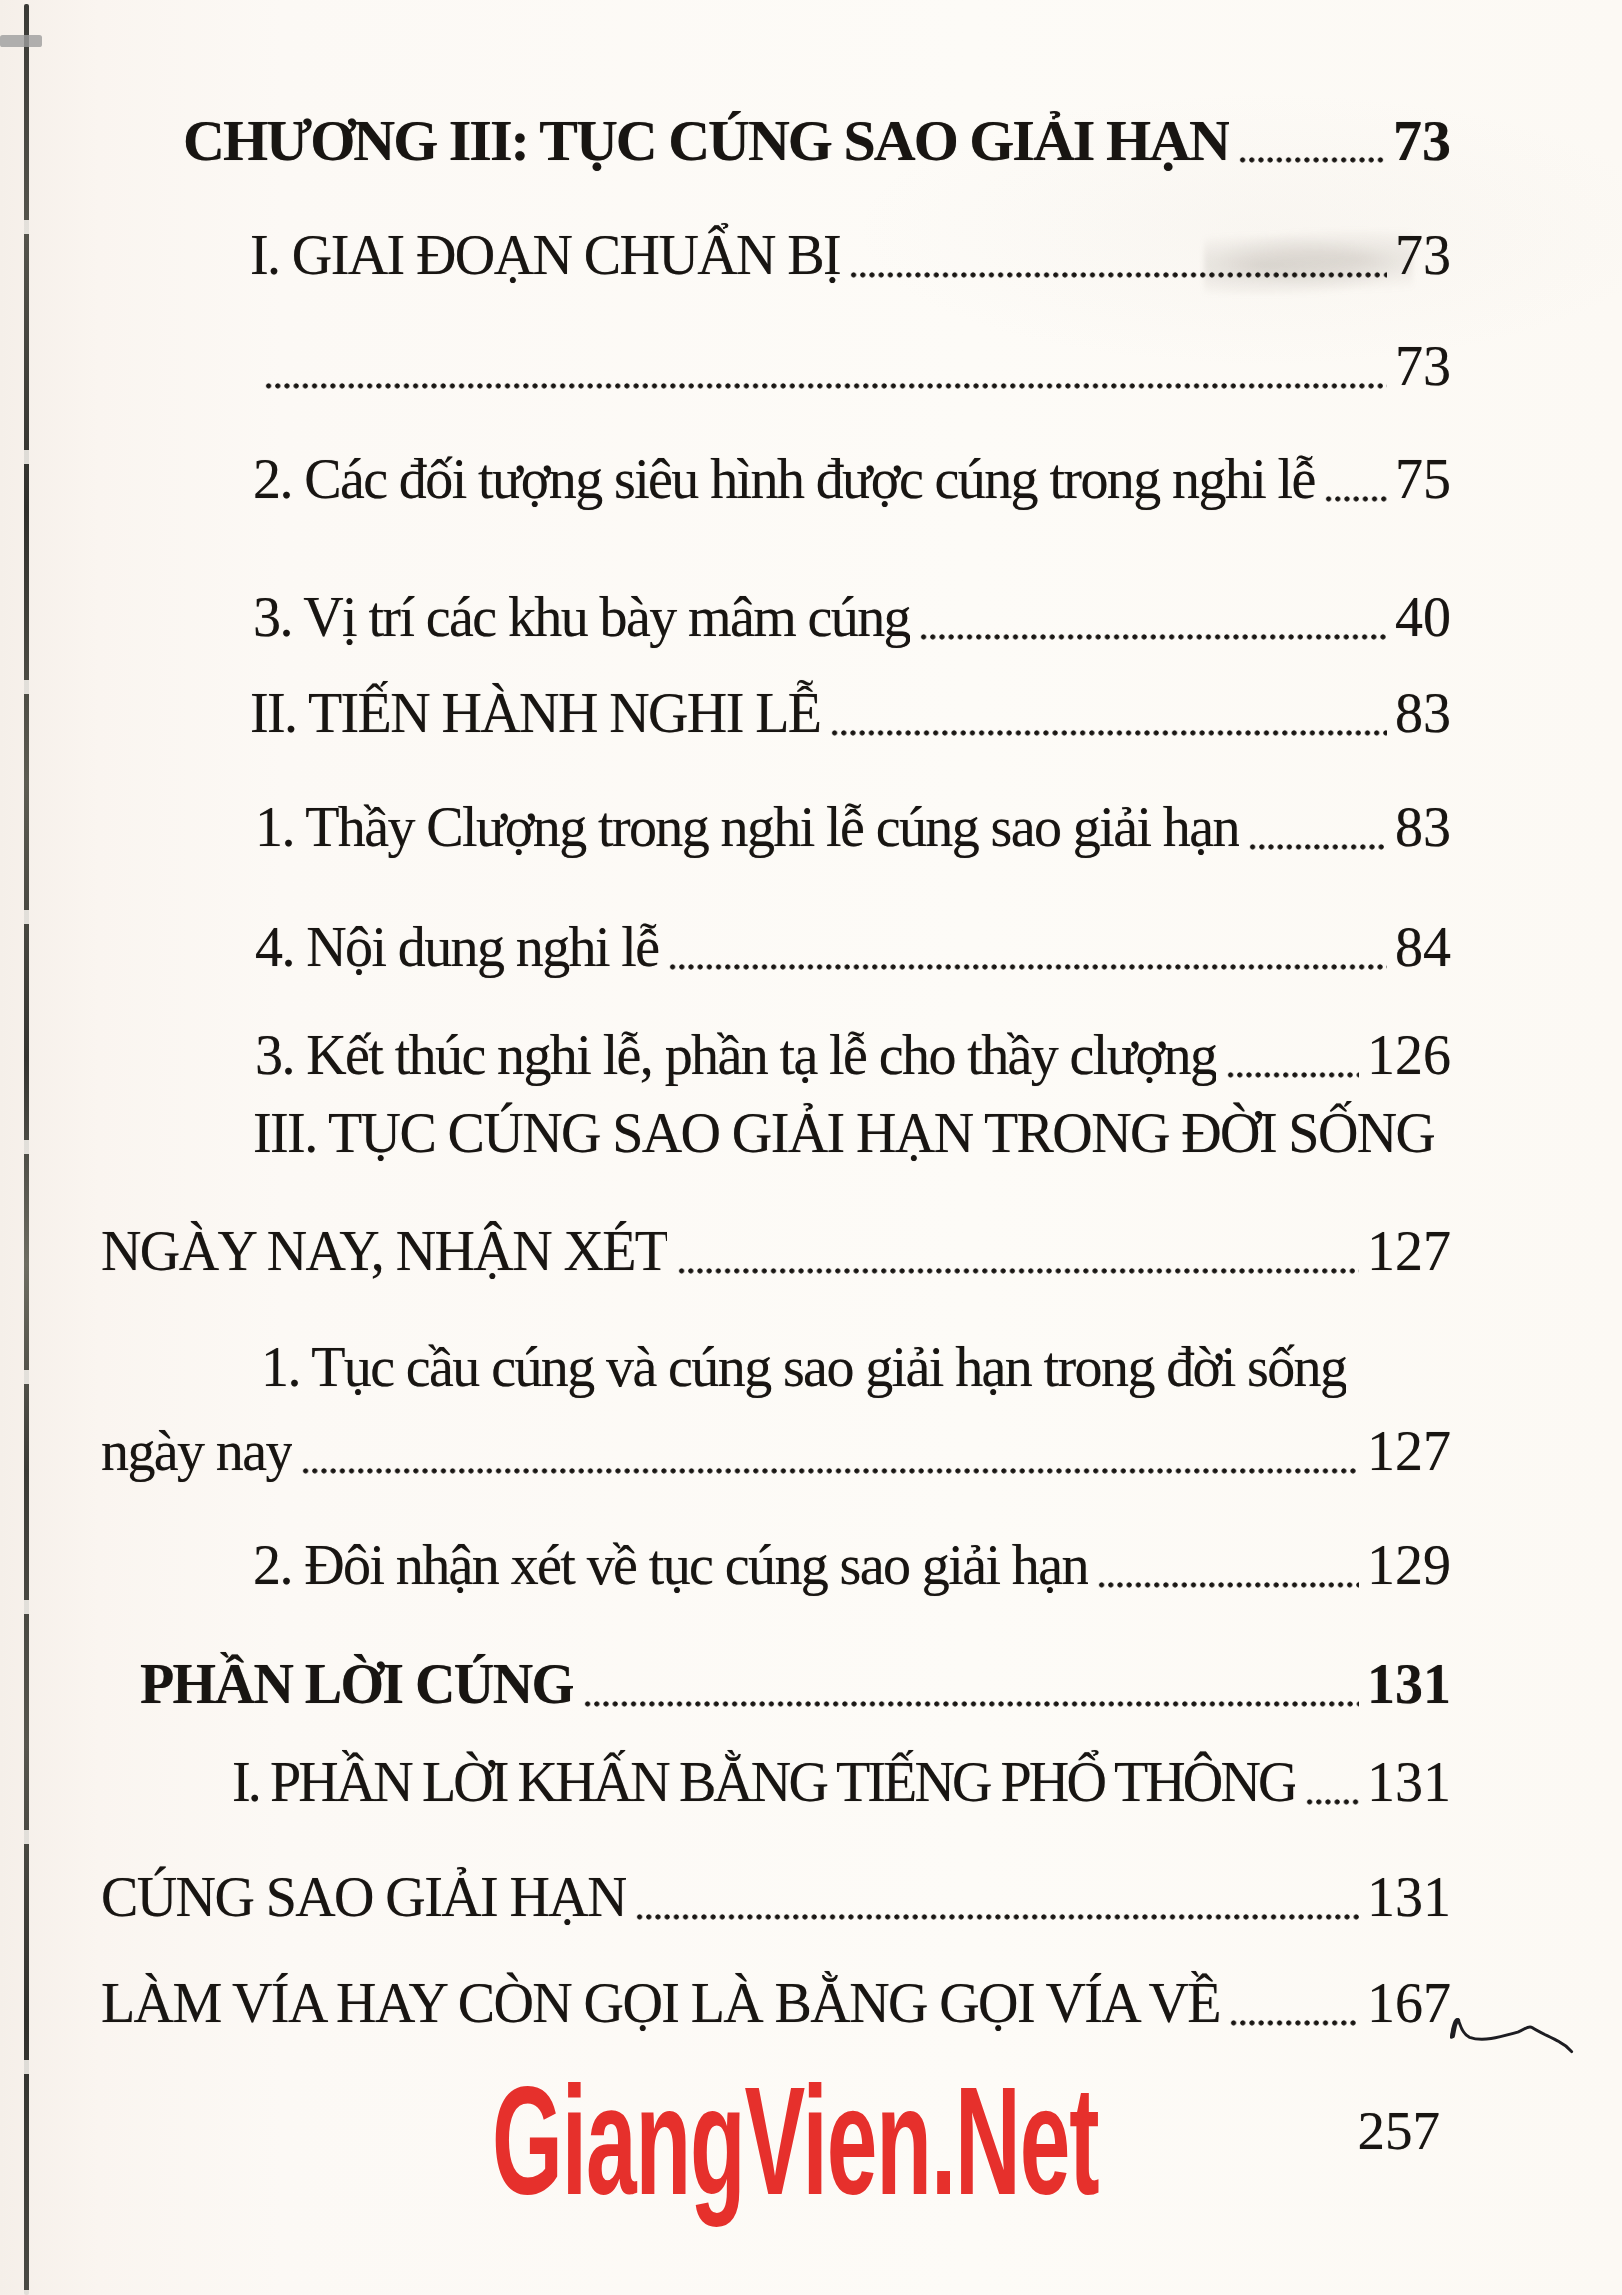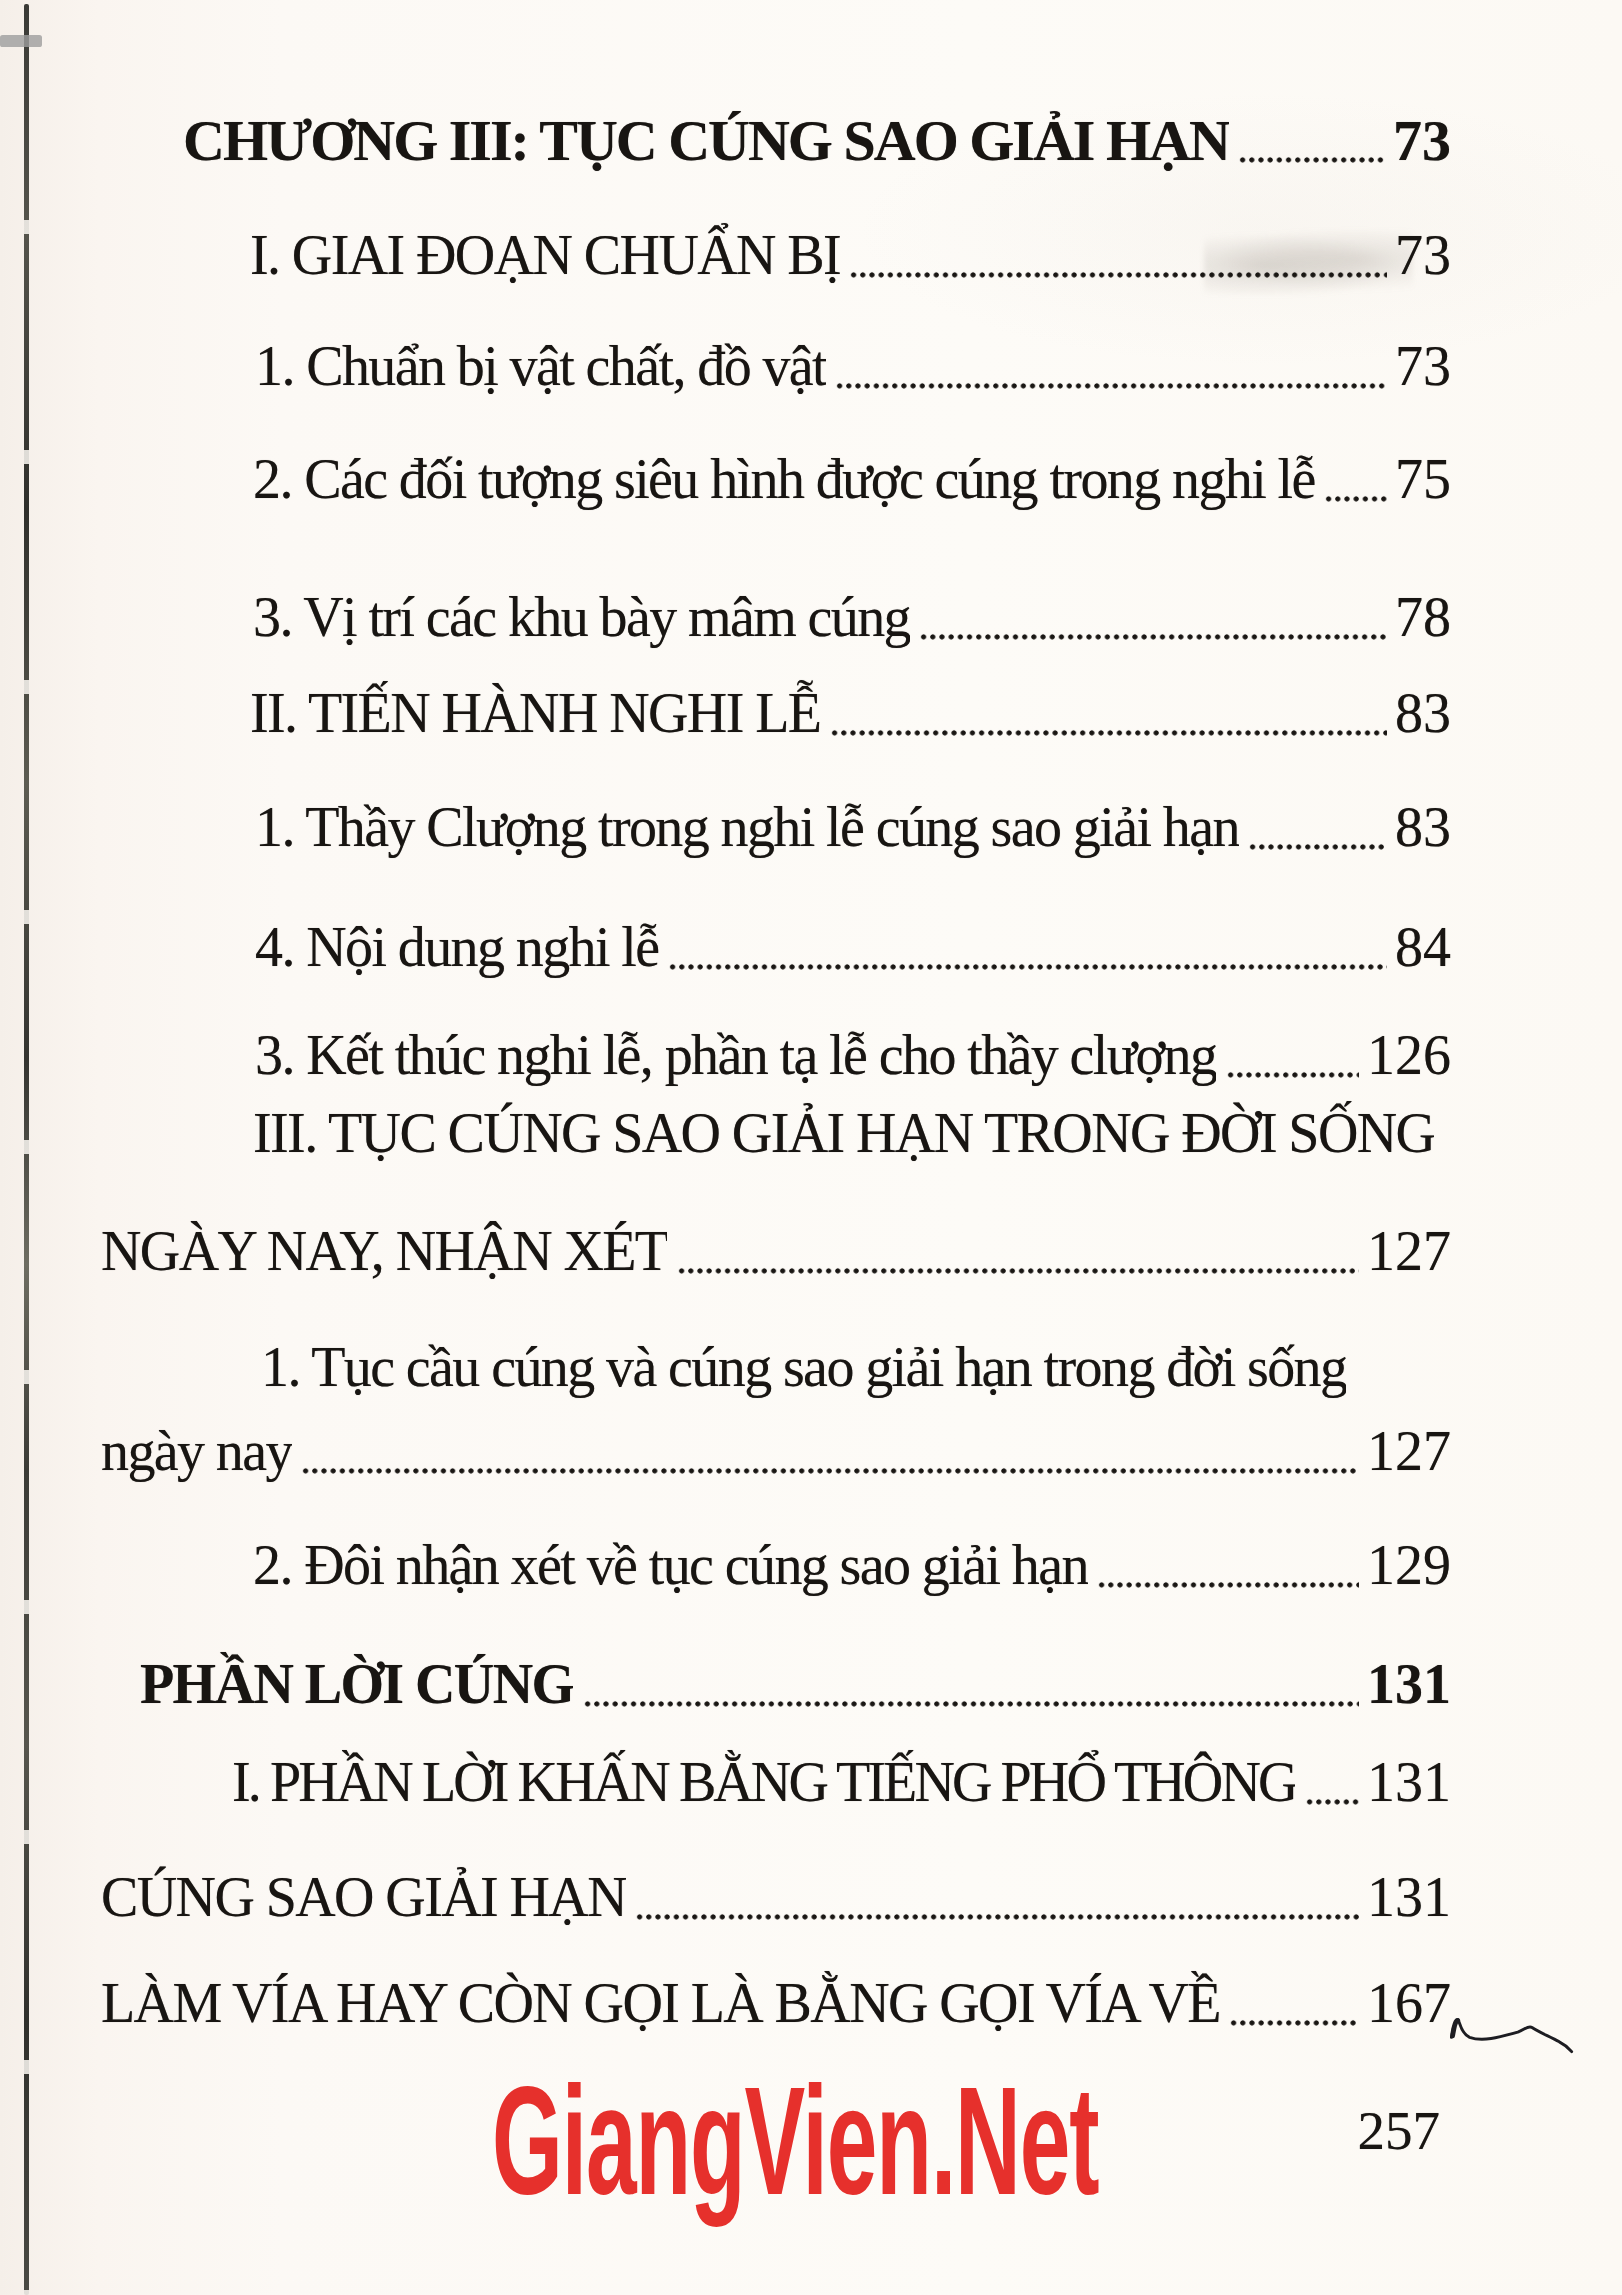--- a/index.html
+++ b/index.html
@@ -70,35 +70,34 @@
     <span class="pg">73</span>
   </div>
 
   <div class="row" style="top:216px;padding-left:149px">
     <span class="t">I. GIAI ĐOẠN CHUẨN BỊ</span>
     <span class="leader"></span>
     <span class="pg">73</span>
   </div>
 
   <div class="row" style="top:327px;padding-left:154px">
-    <span class="t">1. Chuẩn bị vật chất, đồ vật</span>
     <span class="leader"></span>
     <span class="pg">73</span>
   </div>
 
   <div class="row" style="top:440px;padding-left:152px">
     <span class="t">2. Các đối tượng siêu hình được cúng trong nghi lễ</span>
     <span class="leader"></span>
     <span class="pg">75</span>
   </div>
 
   <div class="row" style="top:578px;padding-left:152px">
     <span class="t">3. Vị trí các khu bày mâm cúng</span>
     <span class="leader"></span>
-    <span class="pg">78</span>
+    <span class="pg">40</span>
   </div>
 
   <div class="row" style="top:674px;padding-left:149px">
     <span class="t">II. TIẾN HÀNH NGHI LỄ</span>
     <span class="leader"></span>
     <span class="pg">83</span>
   </div>
 
   <div class="row" style="top:788px;padding-left:154px">
     <span class="t">1. Thầy Clượng trong nghi lễ cúng sao giải hạn</span>

